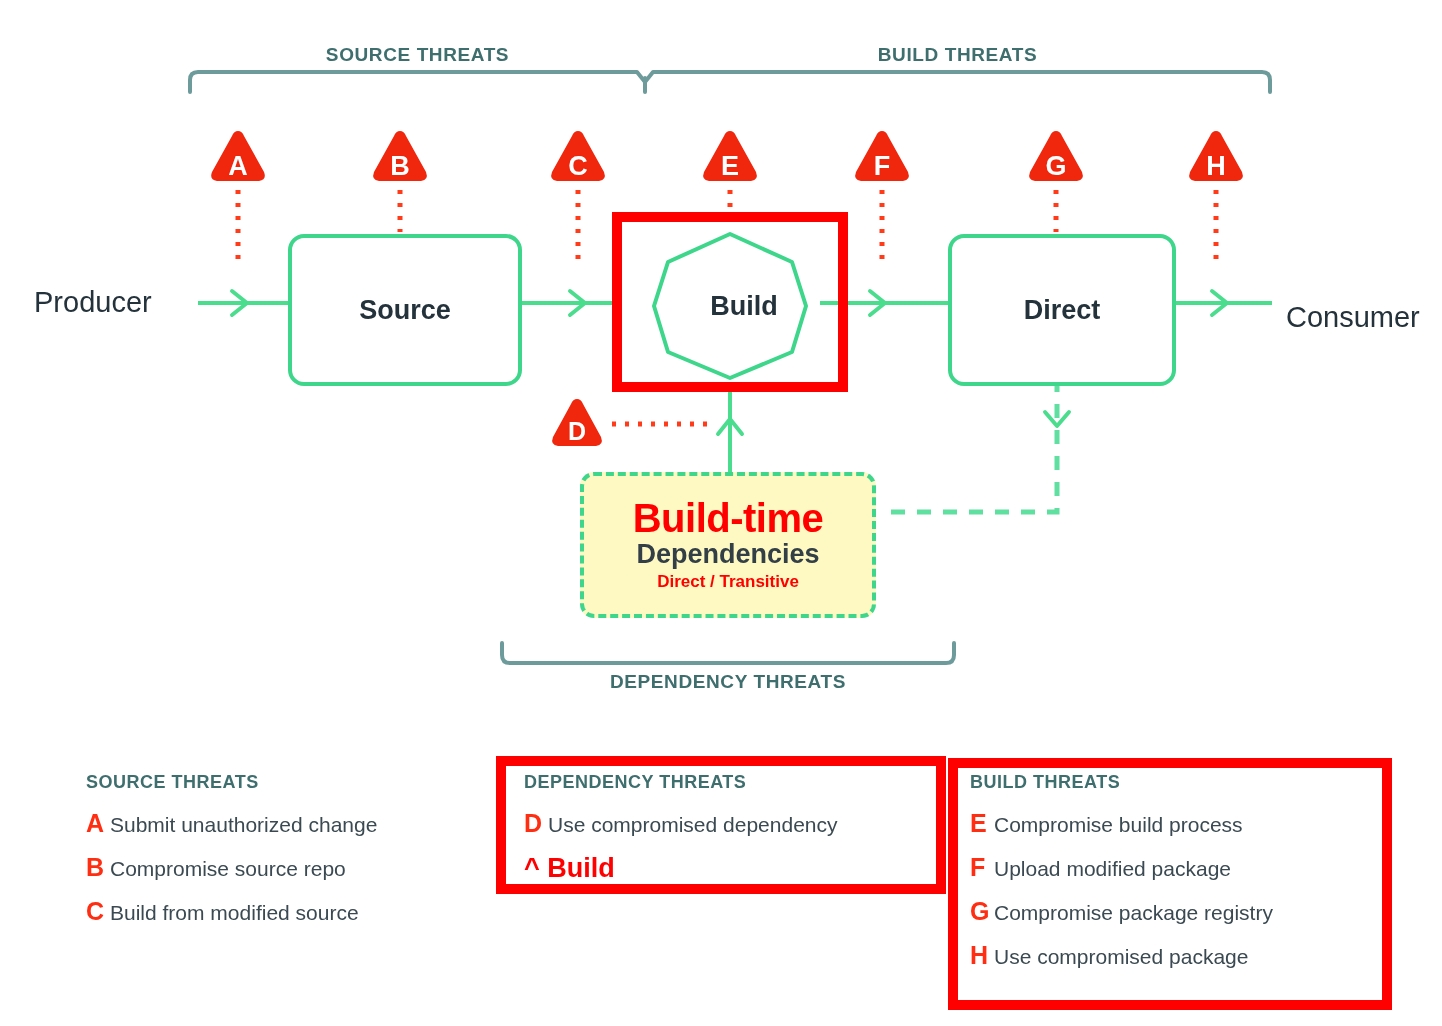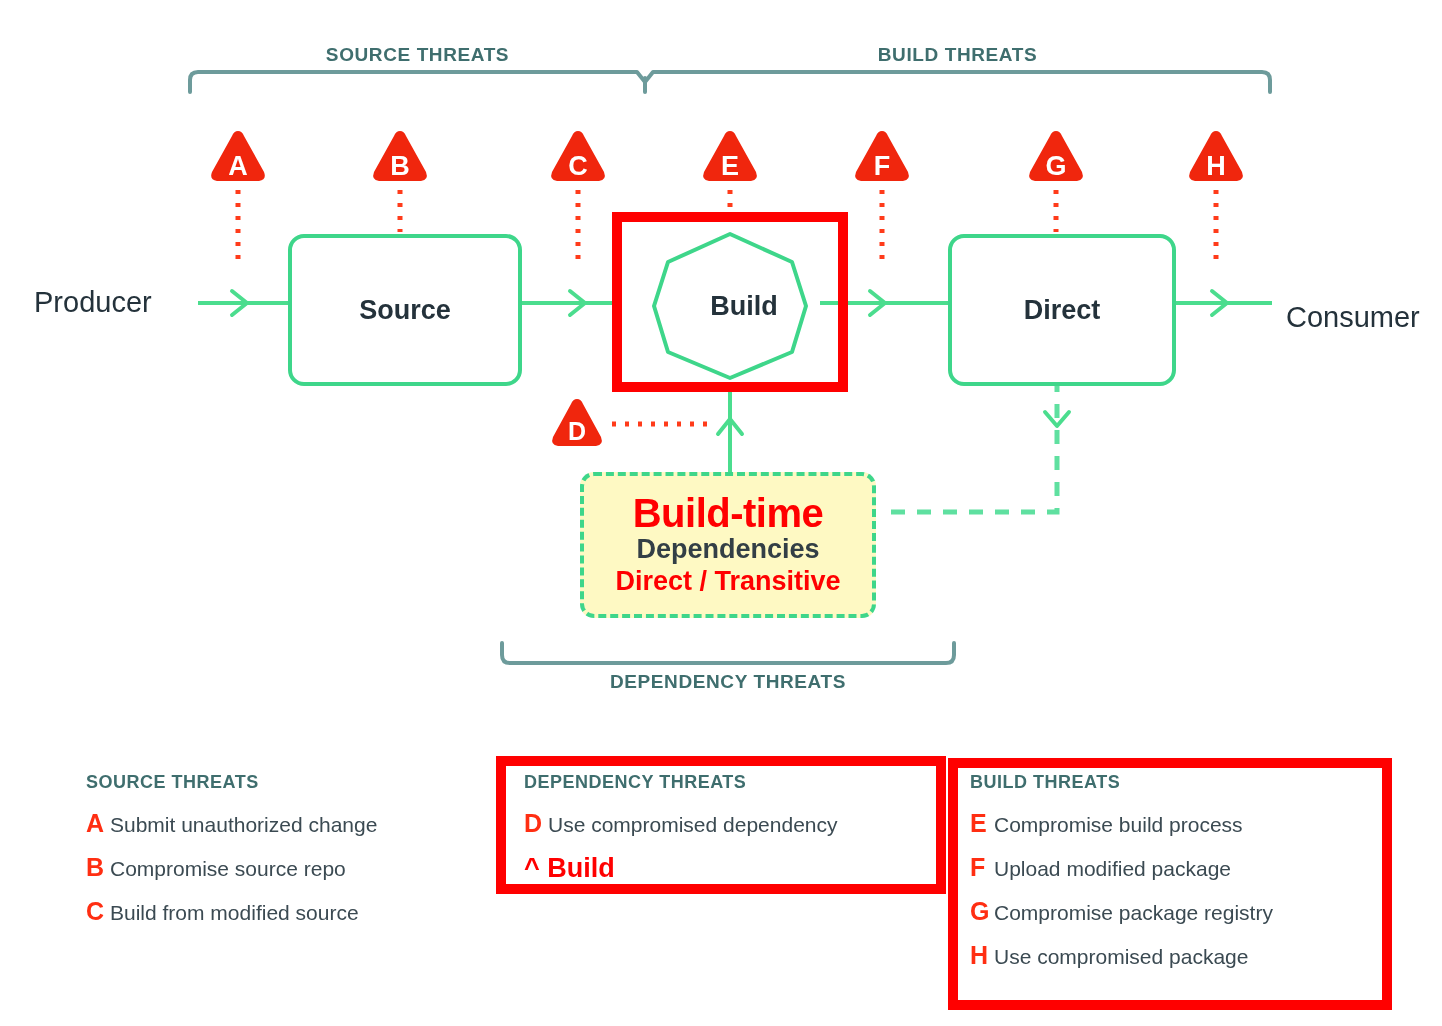--- a/index.html
+++ b/index.html
@@ -111,21 +111,21 @@
     letter-spacing: -0.5px;
   }
   .dep-sub {
     font-size: 27px;
     font-weight: bold;
     color: #333F46;
     line-height: 1.1;
     margin-top: 1px;
   }
   .dep-note {
-    font-size: 27px;
+    font-size: 17px;
     font-weight: bold;
     color: #FF0000;
     line-height: 1.1;
     margin-top: 3px;
   }
 
   
   .annot-box {
     position: absolute;
     border: 10px solid #FF0000;

